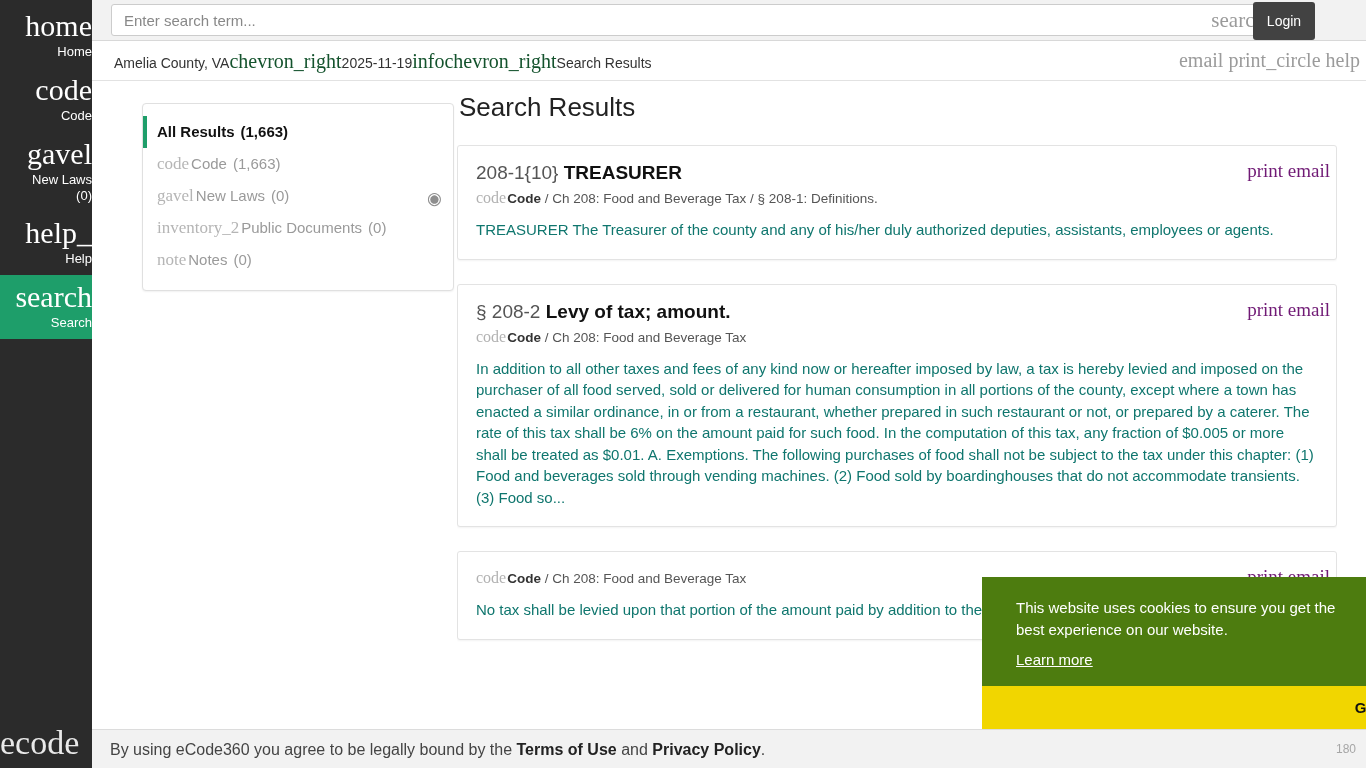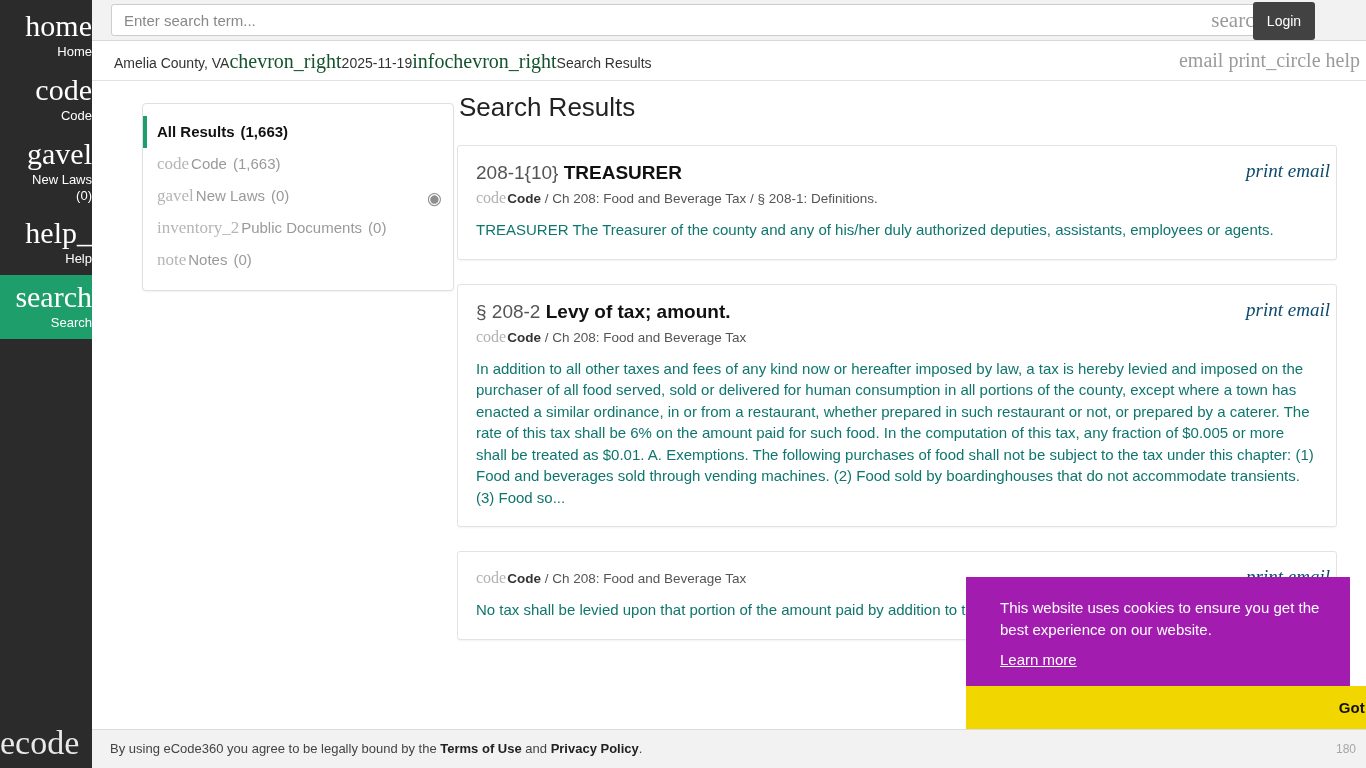--- a/index.html
+++ b/index.html
@@ -220,31 +220,30 @@
   .r-meta .m-code { font-weight: bold; color: #333; }
   .r-body {
     font-size: 15px;
     color: #0f766e;
     line-height: 21.5px;
   }
   .r-tools {
     position: absolute; right: 6px; top: 14px;
     font-family: "Liberation Serif", serif;
     font-size: 19px;
-    color: #0c4a6e;
-    white-space: nowrap;
-    cursor: pointer;
-    font-style: italic;
+    color: #701a75;
+    white-space: nowrap;
+    cursor: pointer;
   }
 
   
   .cookie {
-    position: absolute; right: 16px; bottom: 39px;
+    position: absolute; right: 0; bottom: 39px;
     width: 384px;
-    background: #a21caf;
+    background: #4d7c0f;
     color: #ffffff;
   }
   .cookie-text {
     padding: 20px 24px 6px 34px;
     font-size: 15px;
     line-height: 22px;
   }
   .cookie-learn {
     display: block;
     padding: 4px 24px 18px 34px;
@@ -269,21 +268,21 @@
 
   
   .footer {
     position: absolute; left: 92px; bottom: 0;
     width: 1274px; height: 39px;
     background: #f2f2f2;
     border-top: 1px solid #dcdcdc;
   }
   .footer-text {
     position: absolute; left: 18px; top: 11px;
-    font-size: 13px;
+    font-size: 16px;
     color: #444;
   }
   .footer-text a { color: #222; font-weight: bold; text-decoration: none; }
   .footer-brand {
     position: absolute; right: 10px; top: 12px;
     font-size: 12px;
     color: #a6a6a6;
   }
 </style>
 </head>

